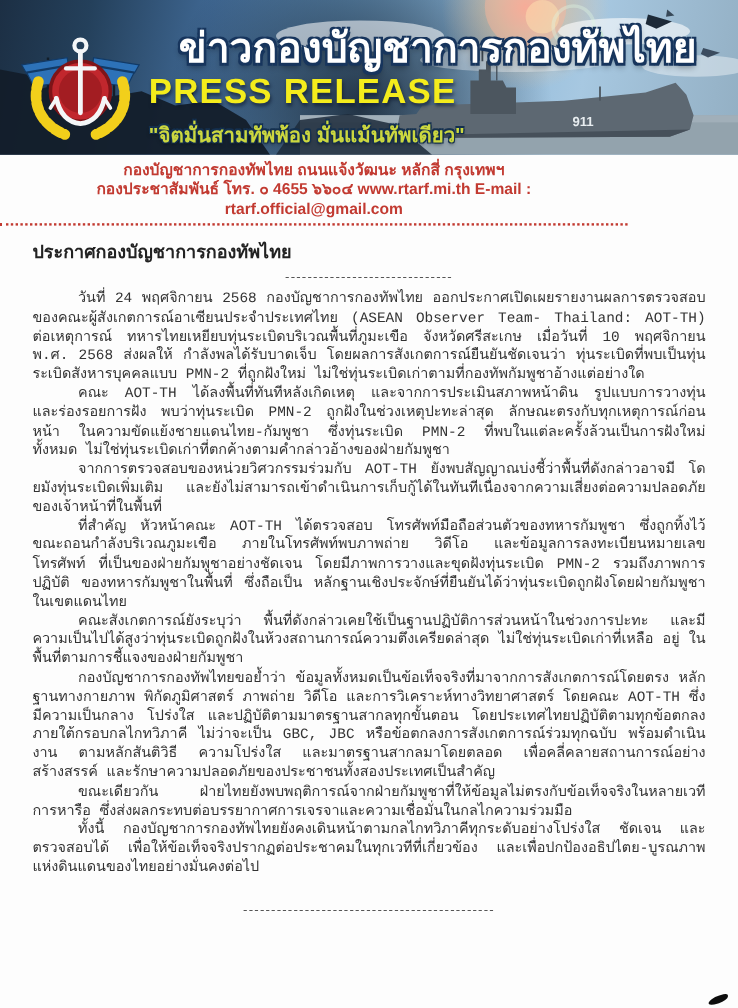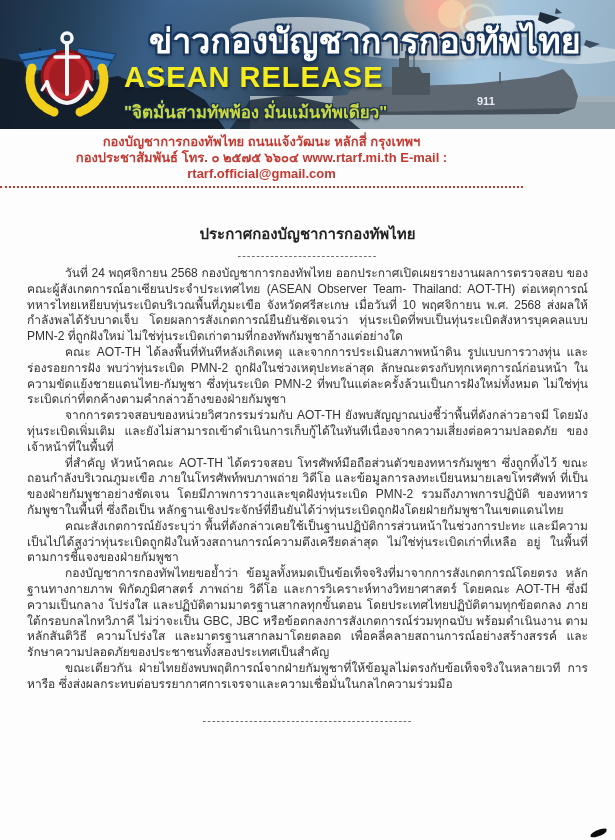--- a/index.html
+++ b/index.html
@@ -41,26 +41,26 @@
 
   
   .contact {
     width:523px; padding:5px 10px 4px 10px; text-align:center;
     border-bottom:2px dotted #c23a31; background:#fdfdfd;
   }
   .contact .line { color:#c23a31; font-size:13px; line-height:16px; font-weight:bold; }
 
   
   .doc { padding:10px 27px 0 27px; color:#2e2e2e; }
-  .doc-title { text-align:center; font-size:15px; font-weight:bold; color:#222;margin-top:24px; }
+  .doc-title { text-align:left; font-size:15px; font-weight:bold; color:#222; }
   .sep { text-align:center; font-size:11px; color:#555; letter-spacing:1px; line-height:14px; margin-top:2px; }
   .paras { margin-top:4px; }
   .paras p {
     font-size:12px; line-height:15.8px; text-align:justify; text-indent:38px;
-    color:#333; word-break:break-word;
+    color:#333; word-break:break-word;font-family:Liberation Mono, monospace;
   }
   .sep-bottom { margin-top:20px; }
 
   .corner-mark {
     position:absolute; right:8px; bottom:4px; width:17px; height:6px;
     background:#0d0d0d; border-radius:60% 40% 50% 50%;
     transform:rotate(-18deg) skewX(-20deg);
   }
 </style>
 </head>
@@ -128,41 +128,42 @@
         <circle cx="53" cy="14" r="5" stroke-width="3.5"></circle>
         <line x1="53" y1="19" x2="53" y2="70"></line>
         <line x1="41" y1="33" x2="65" y2="33" stroke-width="3.5"></line>
         <path d="M33 58 C36 72 44 78 53 79 C62 78 70 72 73 58"></path>
         <path d="M33 58 L28 66 M73 58 L78 66" stroke-width="3"></path>
       </g>
     </svg>
 
     <div class="banner-text">
       <div class="title-thai">ข่าวกองบัญชาการกองทัพไทย</div>
-      <div class="title-eng">ASEAN RELEASE</div>
+      <div class="title-eng">PRESS RELEASE</div>
       <div class="tagline">"จิตมั่นสามทัพพ้อง มั่นแม้นทัพเดียว"</div>
     </div>
   </div>
 
   <div class="contact">
     <div class="line">กองบัญชาการกองทัพไทย ถนนแจ้งวัฒนะ หลักสี่ กรุงเทพฯ</div>
-    <div class="line">กองประชาสัมพันธ์  โทร. ๐ ๒๕๗๕ ๖๖๐๔    www.rtarf.mi.th   E-mail : rtarf.official@gmail.com</div>
+    <div class="line">กองประชาสัมพันธ์  โทร. ๐ 4655 ๖๖๐๔    www.rtarf.mi.th   E-mail : rtarf.official@gmail.com</div>
   </div>
 
   <div class="doc">
     <div class="doc-title">ประกาศกองบัญชาการกองทัพไทย</div>
     <div class="sep">------------------------------</div>
 
     <div class="paras">
       <p>วันที่ 24 พฤศจิกายน 2568 กองบัญชาการกองทัพไทย ออกประกาศเปิดเผยรายงานผลการตรวจสอบ ของคณะผู้สังเกตการณ์อาเซียนประจำประเทศไทย (ASEAN Observer Team- Thailand: AOT-TH) ต่อเหตุการณ์ ทหารไทยเหยียบทุ่นระเบิดบริเวณพื้นที่ภูมะเขือ จังหวัดศรีสะเกษ เมื่อวันที่ 10 พฤศจิกายน พ.ศ. 2568 ส่งผลให้ กำลังพลได้รับบาดเจ็บ โดยผลการสังเกตการณ์ยืนยันชัดเจนว่า ทุ่นระเบิดที่พบเป็นทุ่นระเบิดสังหารบุคคลแบบ PMN-2 ที่ถูกฝังใหม่ ไม่ใช่ทุ่นระเบิดเก่าตามที่กองทัพกัมพูชาอ้างแต่อย่างใด</p>
       <p>คณะ AOT-TH ได้ลงพื้นที่ทันทีหลังเกิดเหตุ และจากการประเมินสภาพหน้าดิน รูปแบบการวางทุ่น และร่องรอยการฝัง พบว่าทุ่นระเบิด PMN-2 ถูกฝังในช่วงเหตุปะทะล่าสุด ลักษณะตรงกับทุกเหตุการณ์ก่อนหน้า ในความขัดแย้งชายแดนไทย-กัมพูชา ซึ่งทุ่นระเบิด PMN-2 ที่พบในแต่ละครั้งล้วนเป็นการฝังใหม่ทั้งหมด ไม่ใช่ทุ่นระเบิดเก่าที่ตกค้างตามคำกล่าวอ้างของฝ่ายกัมพูชา</p>
       <p>จากการตรวจสอบของหน่วยวิศวกรรมร่วมกับ AOT-TH ยังพบสัญญาณบ่งชี้ว่าพื้นที่ดังกล่าวอาจมี โดยมังทุ่นระเบิดเพิ่มเติม และยังไม่สามารถเข้าดำเนินการเก็บกู้ได้ในทันทีเนื่องจากความเสี่ยงต่อความปลอดภัย ของเจ้าหน้าที่ในพื้นที่</p>
       <p>ที่สำคัญ หัวหน้าคณะ AOT-TH ได้ตรวจสอบ โทรศัพท์มือถือส่วนตัวของทหารกัมพูชา ซึ่งถูกทิ้งไว้ ขณะถอนกำลังบริเวณภูมะเขือ ภายในโทรศัพท์พบภาพถ่าย วิดีโอ และข้อมูลการลงทะเบียนหมายเลขโทรศัพท์ ที่เป็นของฝ่ายกัมพูชาอย่างชัดเจน โดยมีภาพการวางและขุดฝังทุ่นระเบิด PMN-2 รวมถึงภาพการปฏิบัติ ของทหารกัมพูชาในพื้นที่ ซึ่งถือเป็น หลักฐานเชิงประจักษ์ที่ยืนยันได้ว่าทุ่นระเบิดถูกฝังโดยฝ่ายกัมพูชาในเขตแดนไทย</p>
       <p>คณะสังเกตการณ์ยังระบุว่า พื้นที่ดังกล่าวเคยใช้เป็นฐานปฏิบัติการส่วนหน้าในช่วงการปะทะ และมีความเป็นไปได้สูงว่าทุ่นระเบิดถูกฝังในห้วงสถานการณ์ความตึงเครียดล่าสุด ไม่ใช่ทุ่นระเบิดเก่าที่เหลือ อยู่ ในพื้นที่ตามการชี้แจงของฝ่ายกัมพูชา</p>
       <p>กองบัญชาการกองทัพไทยขอย้ำว่า ข้อมูลทั้งหมดเป็นข้อเท็จจริงที่มาจากการสังเกตการณ์โดยตรง หลักฐานทางกายภาพ พิกัดภูมิศาสตร์ ภาพถ่าย วิดีโอ และการวิเคราะห์ทางวิทยาศาสตร์ โดยคณะ AOT-TH ซึ่งมีความเป็นกลาง โปร่งใส และปฏิบัติตามมาตรฐานสากลทุกขั้นตอน โดยประเทศไทยปฏิบัติตามทุกข้อตกลง ภายใต้กรอบกลไกทวิภาคี ไม่ว่าจะเป็น GBC, JBC หรือข้อตกลงการสังเกตการณ์ร่วมทุกฉบับ พร้อมดำเนินงาน ตามหลักสันติวิธี ความโปร่งใส และมาตรฐานสากลมาโดยตลอด เพื่อคลี่คลายสถานการณ์อย่างสร้างสรรค์ และรักษาความปลอดภัยของประชาชนทั้งสองประเทศเป็นสำคัญ</p>
       <p>ขณะเดียวกัน ฝ่ายไทยยังพบพฤติการณ์จากฝ่ายกัมพูชาที่ให้ข้อมูลไม่ตรงกับข้อเท็จจริงในหลายเวที การหารือ ซึ่งส่งผลกระทบต่อบรรยากาศการเจรจาและความเชื่อมั่นในกลไกความร่วมมือ</p>
+      <p>ทั้งนี้ กองบัญชาการกองทัพไทยยังคงเดินหน้าตามกลไกทวิภาคีทุกระดับอย่างโปร่งใส ชัดเจน และตรวจสอบได้ เพื่อให้ข้อเท็จจริงปรากฏต่อประชาคมในทุกเวทีที่เกี่ยวข้อง และเพื่อปกป้องอธิปไตย-บูรณภาพ แห่งดินแดนของไทยอย่างมั่นคงต่อไป</p>
     </div>
 
     <div class="sep sep-bottom">---------------------------------------------</div>
   </div>
 
   <div class="corner-mark"></div>
 </div>
 
 </body></html>

